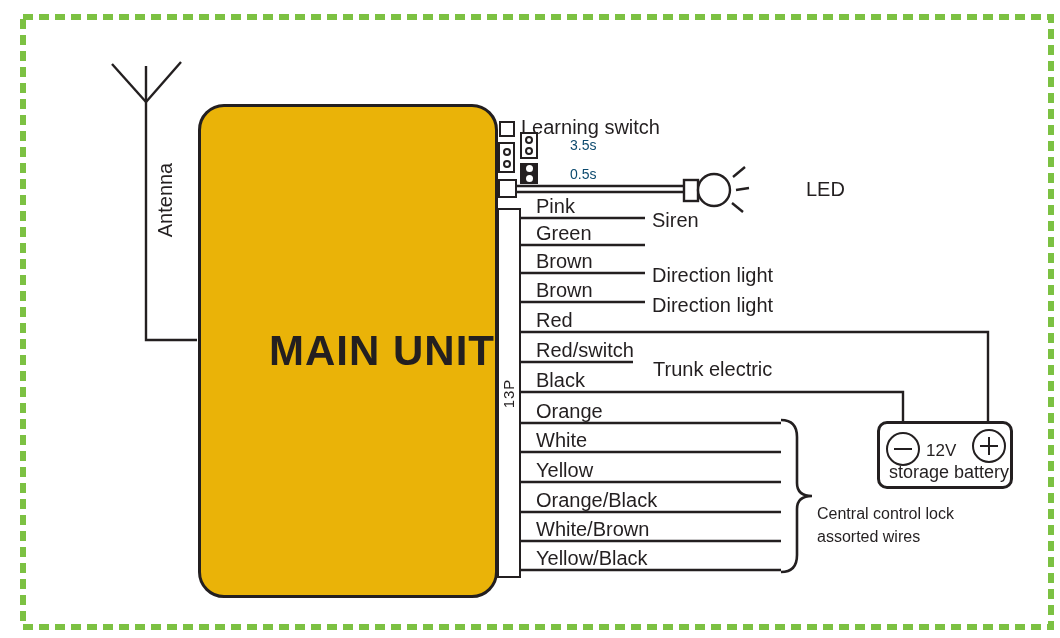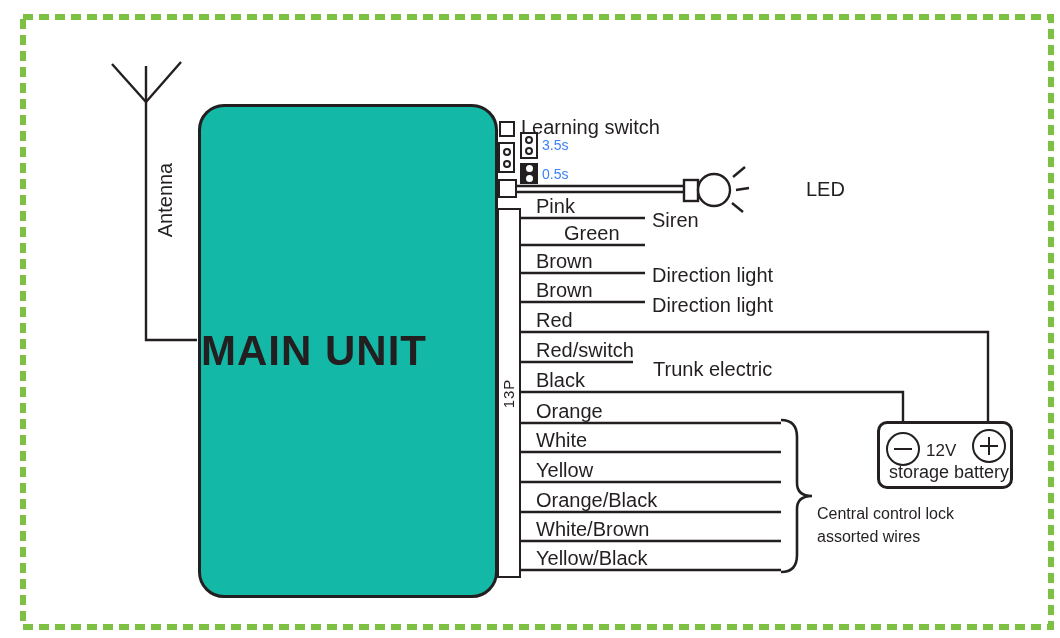--- a/index.html
+++ b/index.html
@@ -2,25 +2,25 @@
 <html><head>
 <meta charset="utf-8">
 <style>
   html,body{margin:0;padding:0;background:#ffffff;}
   .canvas{
     position:relative;width:1060px;height:638px;background:#ffffff;overflow:hidden;
     font-family:"Liberation Sans",sans-serif;color:#231f20;
   }
   svg{position:absolute;left:0;top:0;}
   .lbl{position:absolute;white-space:nowrap;font-size:20px;line-height:22px;color:#231f20;}
-  .lbl-sm{position:absolute;white-space:nowrap;font-size:14px;line-height:16px;color:#3b82f6;}
+  .lbl-sm{position:absolute;white-space:nowrap;font-size:14px;line-height:16px;color:#0c4a6e;margin-left:28px;}
   .main-unit{
     position:absolute;left:198px;top:104px;width:294px;height:488px;
-    border:3px solid #231f20;border-radius:26px;background:#14b8a6;
-    display:flex;align-items:center;justify-content:flex-start;
+    border:3px solid #231f20;border-radius:26px;background:#eab308;
+    display:flex;align-items:center;justify-content:flex-end;
   }
   .main-unit-title{font-size:42px;font-weight:bold;letter-spacing:1px;}
   .strip{
     position:absolute;left:497px;top:208px;width:24px;height:370px;
     border:2px solid #231f20;background:#fff;box-sizing:border-box;
     display:flex;align-items:center;justify-content:center;
   }
   .strip-label{transform:rotate(-90deg);font-size:15px;letter-spacing:1px;}
   .rot{transform:rotate(-90deg);transform-origin:center center;}
   .sq{position:absolute;border:2px solid #231f20;background:#fff;box-sizing:border-box;}
@@ -127,21 +127,21 @@
     <span class="pinhole-w"></span>
     <span class="pinhole-w"></span>
   </div>
   <div class="lbl-sm" style="left:542px;top:166px;">0.5s</div>
 
 
   <div class="sq" style="left:498px;top:179px;width:19px;height:19px;"></div>
   <div class="lbl" style="left:760px;top:178px;margin-left:46px;">LED</div>
 
   <div class="lbl" style="left:536px;top:195px;">Pink</div>
-  <div class="lbl" style="left:536px;top:222px;margin-left:28px;">Green</div>
+  <div class="lbl" style="left:536px;top:222px;">Green</div>
   <div class="lbl" style="left:536px;top:250px;">Brown</div>
   <div class="lbl" style="left:536px;top:279px;">Brown</div>
   <div class="lbl" style="left:536px;top:309px;">Red</div>
   <div class="lbl" style="left:536px;top:339px;">Red/switch</div>
   <div class="lbl" style="left:536px;top:369px;">Black</div>
   <div class="lbl" style="left:536px;top:400px;">Orange</div>
   <div class="lbl" style="left:536px;top:429px;">White</div>
   <div class="lbl" style="left:536px;top:459px;">Yellow</div>
   <div class="lbl" style="left:536px;top:489px;">Orange/Black</div>
   <div class="lbl" style="left:536px;top:518px;">White/Brown</div>

